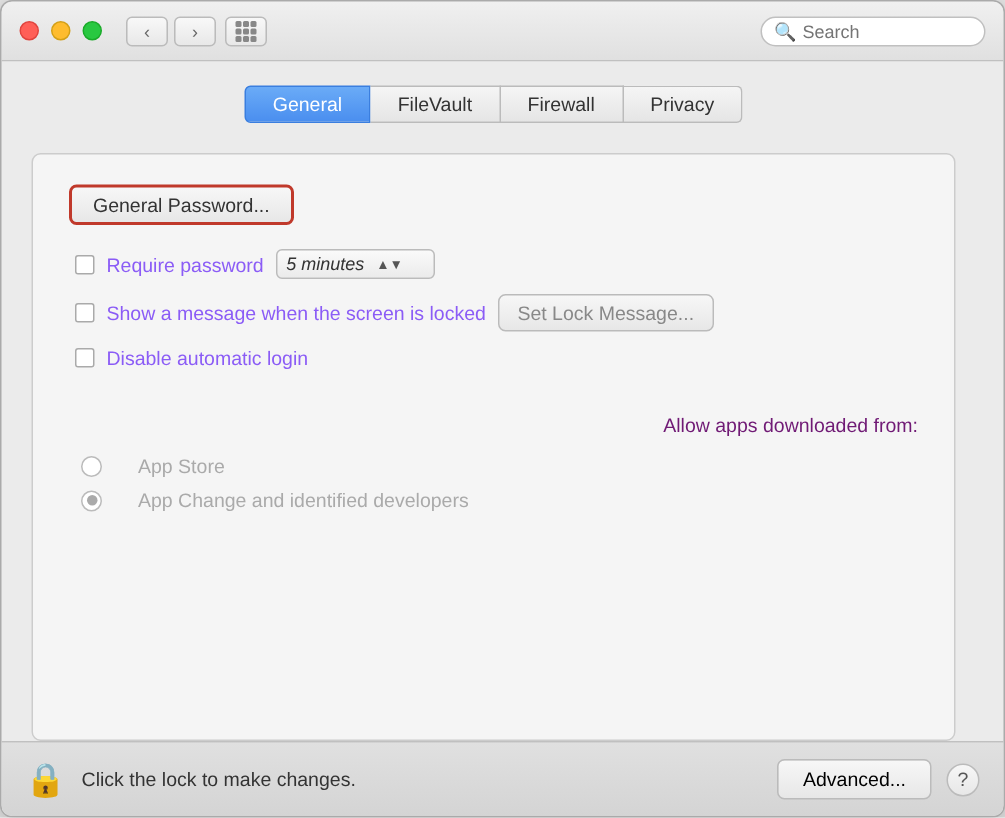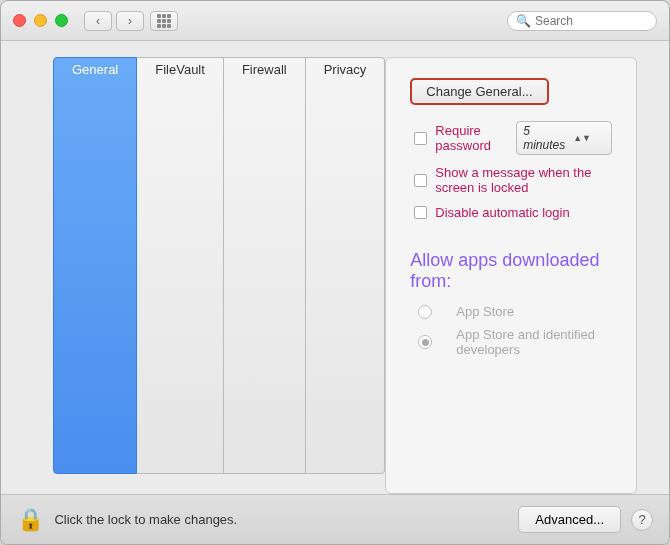--- a/index.html
+++ b/index.html
@@ -134,24 +134,23 @@
       outline: none;
       font-size: 12px;
       color: #999;
       width: 110px;
     }
 
     
     .content {
       flex: 1;
       display: flex;
-      flex-direction: row;
+      flex-direction: column;
       padding: 16px 32px 0 20px;
       overflow: hidden;
-      margin-left: 32px;
     }
 
     
     .tabs {
       display: flex;
       justify-content: center;
       gap: 0;
       margin-bottom: 20px;
     }
 
@@ -256,32 +255,33 @@
       background: linear-gradient(to bottom, #f7f7f7, #e7e7e7);
       border: 1px solid #bbb;
       border-radius: 5px;
       font-size: 13px;
       color: #888;
       cursor: pointer;
     }
 
     .option-text {
       font-size: 13px;
-      color: #be185d;
+      color: #8b5cf6;
     }
 
     
     .allow-section {
       margin-top: 30px;
     }
 
     .allow-title {
-      font-size: 18px;
-      color: #8b5cf6;
+      font-size: 13px;
+      color: #701a75;
       margin-bottom: 12px;
+      text-align: right;
     }
 
     .radio-group {
       display: flex;
       flex-direction: column;
       gap: 8px;
       padding-left: 8px;
     }
 
     .radio-row {
@@ -403,35 +403,36 @@
     <div class="tabs">
       <div class="tab active">General</div>
       <div class="tab">FileVault</div>
       <div class="tab">Firewall</div>
       <div class="tab">Privacy</div>
     </div>
 
     <div class="panel">
 
       <div class="password-row">
-        <button class="change-password-btn">Change General...</button>
+        <button class="change-password-btn">General Password...</button>
       </div>
 
       <div class="option-row">
         <div class="checkbox"></div>
         <span class="option-text">Require password</span>
         <div class="dropdown">
           <span>5 minutes</span>
           <span class="dropdown-arrow">▲▼</span>
         </div>
       </div>
 
       <div class="option-row">
         <div class="checkbox"></div>
         <span class="option-text">Show a message when the screen is locked</span>
+        <button class="set-lock-btn">Set Lock Message...</button>
       </div>
 
       <div class="option-row">
         <div class="checkbox"></div>
         <span class="option-text">Disable automatic login</span>
       </div>
 
       <div class="allow-section">
         <div class="allow-title">
           Allow apps downloaded from:
@@ -439,21 +440,21 @@
         <div class="radio-group">
           <div class="radio-row">
             <div class="radio-outer">
             </div>
             <span class="radio-text">App Store</span>
           </div>
           <div class="radio-row">
             <div class="radio-outer">
               <div class="radio-inner"></div>
             </div>
-            <span class="radio-text">App Store and identified developers</span>
+            <span class="radio-text">App Change and identified developers</span>
           </div>
         </div>
       </div>
 
     </div>
   </div>
 
   <div class="bottombar">
     <span class="lock-icon">🔒</span>
     <span class="lock-text">Click the lock to make changes.</span>

